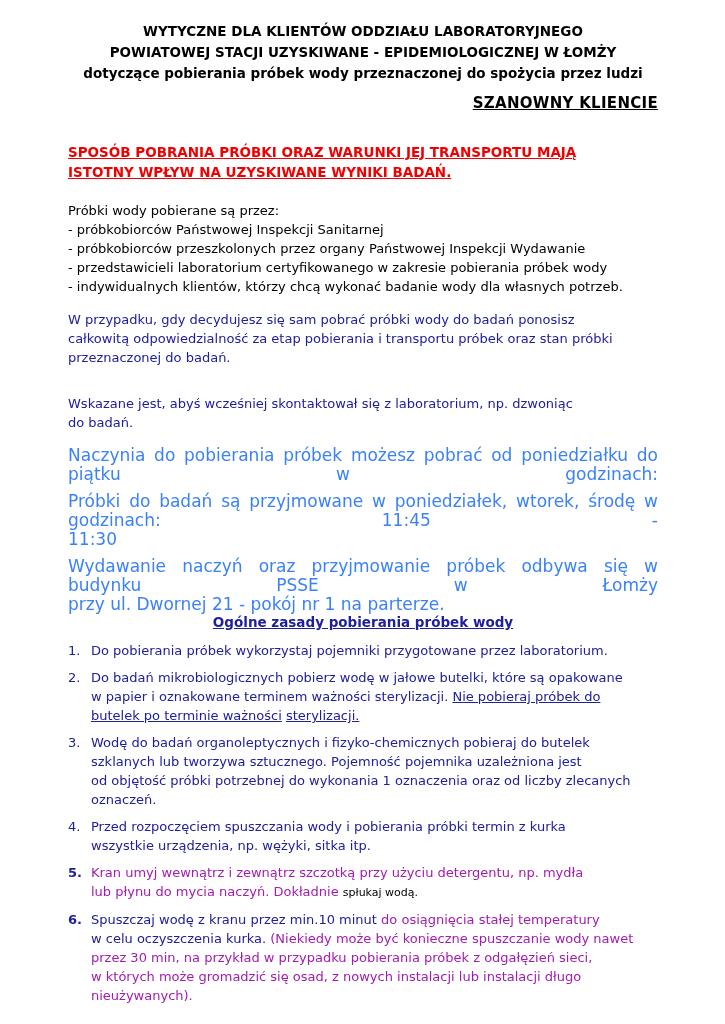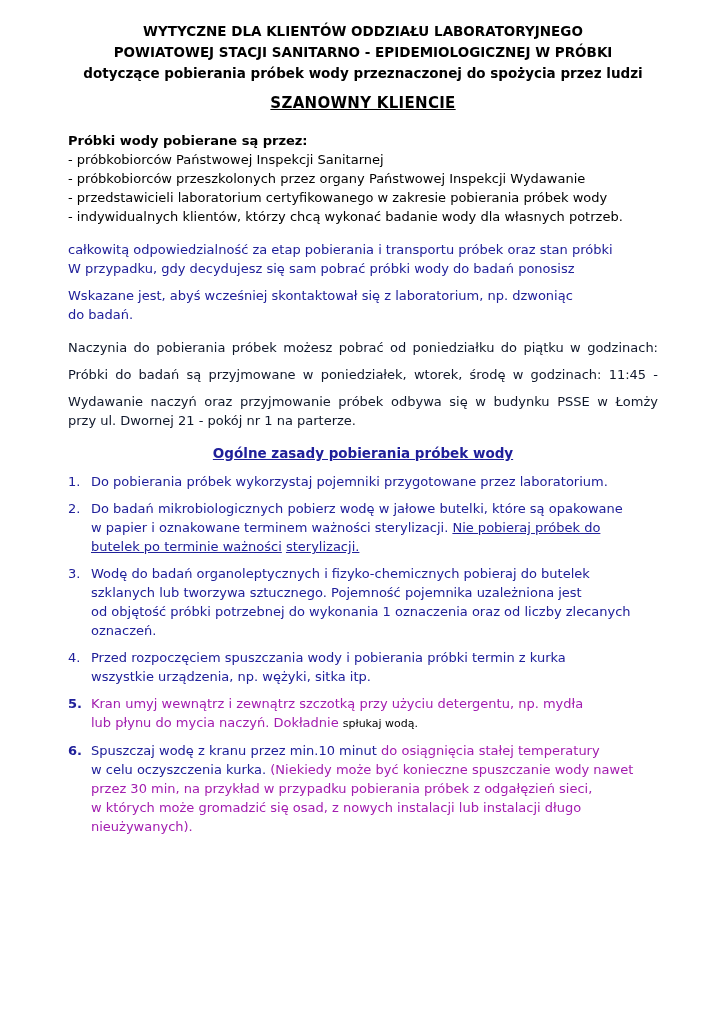--- a/index.html
+++ b/index.html
@@ -5,88 +5,94 @@
   html,body { margin:0; padding:0; background:#fff; }
   .page {
     width:725px; height:1024px; box-sizing:border-box;
     background:#ffffff; color:#000;
     font-family:"DejaVu Sans","Liberation Sans",sans-serif;
     padding:21px 67px 0 68px;
     position:relative; overflow:hidden;
   }
   .doc-header { text-align:center; font-weight:bold; font-size:13.5px; line-height:21px; }
   .salutation {
-    text-align:center; font-weight:bold; font-size:15px; margin-top:10px;
+    text-align:right; font-weight:bold; font-size:15px; margin-top:10px;
     text-decoration:underline; letter-spacing:0.3px;
   }
   .notice {
     margin-top:30px; color:var(--red); font-weight:bold; font-size:13.5px;
     line-height:20px;
   }
   .notice div { text-decoration:underline; }
   .collectors { margin-top:13px; font-size:13px; line-height:19px; }
-  .collectors-heading { font-weight:bold;margin-top:19px; }
+  .collectors-heading { font-weight:normal;margin-top:19px; }
   .blue-para { color:var(--blue); font-size:13px; line-height:19px; }
   .para-gap-lg { margin-top:14px; }
-  .para-gap-sm { margin-top:8px; }
-  .info-para { font-size:13px; line-height:19px; margin-top:8px; color:#0f172a; }
+  .para-gap-sm { margin-top:27px; }
+  .info-para { font-size:17px; line-height:19px; margin-top:8px; color:#3b82f6; }
   .info-para.first { margin-top:14px; }
   .jline { text-align:justify; text-align-last:justify; }
   .rules-heading {
-    margin-top:15px; text-align:center; color:var(--blue);
+    text-align:center; color:var(--blue);
     font-weight:bold; font-size:13.5px; text-decoration:underline;
   }
   .rules { margin-top:11px; }
   .rule { display:flex; margin-bottom:8px; font-size:13px; line-height:19px; }
   .num { flex:0 0 23px; color:var(--blue); }
   .num-bold { font-weight:bold; }
   .rule-text { flex:1; white-space:pre-line; }
   .seg-blue { color:var(--blue); }
   .seg-black { color:#a21caf; }
   .seg-blue-u { color:var(--blue); text-decoration:underline; }
   .seg-black-small { color:#000; font-size:11px; }
 </style>
 </head>
 <body>
 
 <div class="page">
 
   <div class="doc-header">
     <div>WYTYCZNE DLA KLIENTÓW ODDZIAŁU LABORATORYJNEGO</div>
-    <div>POWIATOWEJ STACJI SANITARNO - EPIDEMIOLOGICZNEJ W PRÓBKI</div>
+    <div>POWIATOWEJ STACJI UZYSKIWANE - EPIDEMIOLOGICZNEJ W ŁOMŻY</div>
     <div>dotyczące pobierania próbek wody przeznaczonej do spożycia przez ludzi</div>
   </div>
 
   <div class="salutation">SZANOWNY KLIENCIE</div>
 
+  <div class="notice">
+    <div>SPOSÓB POBRANIA PRÓBKI ORAZ WARUNKI JEJ TRANSPORTU MAJĄ</div>
+    <div>ISTOTNY WPŁYW NA UZYSKIWANE WYNIKI BADAŃ.</div>
+  </div>
 
   <div class="collectors">
     <div class="collectors-heading">Próbki wody pobierane są przez:</div>
     <div>- próbkobiorców Państwowej Inspekcji Sanitarnej</div>
     <div>- próbkobiorców przeszkolonych przez organy Państwowej Inspekcji Wydawanie</div>
     <div>- przedstawicieli laboratorium certyfikowanego w zakresie pobierania próbek wody</div>
     <div>- indywidualnych klientów, którzy chcą wykonać badanie wody dla własnych potrzeb.</div>
   </div>
 
   <div class="blue-para para-gap-lg">
+    <div>W przypadku, gdy decydujesz się sam pobrać próbki wody do badań ponosisz</div>
     <div>całkowitą odpowiedzialność za etap pobierania i transportu próbek oraz stan próbki</div>
-    <div>W przypadku, gdy decydujesz się sam pobrać próbki wody do badań ponosisz</div>
+    <div>przeznaczonej do badań.</div>
   </div>
 
   <div class="blue-para para-gap-sm">
     <div>Wskazane jest, abyś wcześniej skontaktował się z laboratorium, np. dzwoniąc</div>
     <div>do badań.</div>
   </div>
 
   <div class="info-para first">
     <div class="jline">Naczynia do pobierania próbek możesz pobrać od poniedziałku do piątku w godzinach:</div>
   </div>
 
   <div class="info-para">
     <div class="jline">Próbki do badań są przyjmowane w poniedziałek, wtorek, środę w godzinach: 11:45 -</div>
+    <div>11:30</div>
   </div>
 
   <div class="info-para">
     <div class="jline">Wydawanie naczyń oraz przyjmowanie próbek odbywa się w budynku PSSE w Łomży</div>
     <div>przy ul. Dwornej 21 - pokój nr 1 na parterze.</div>
   </div>
 
   <div class="rules-heading">Ogólne zasady pobierania próbek wody</div>
 
   <div class="rules">

